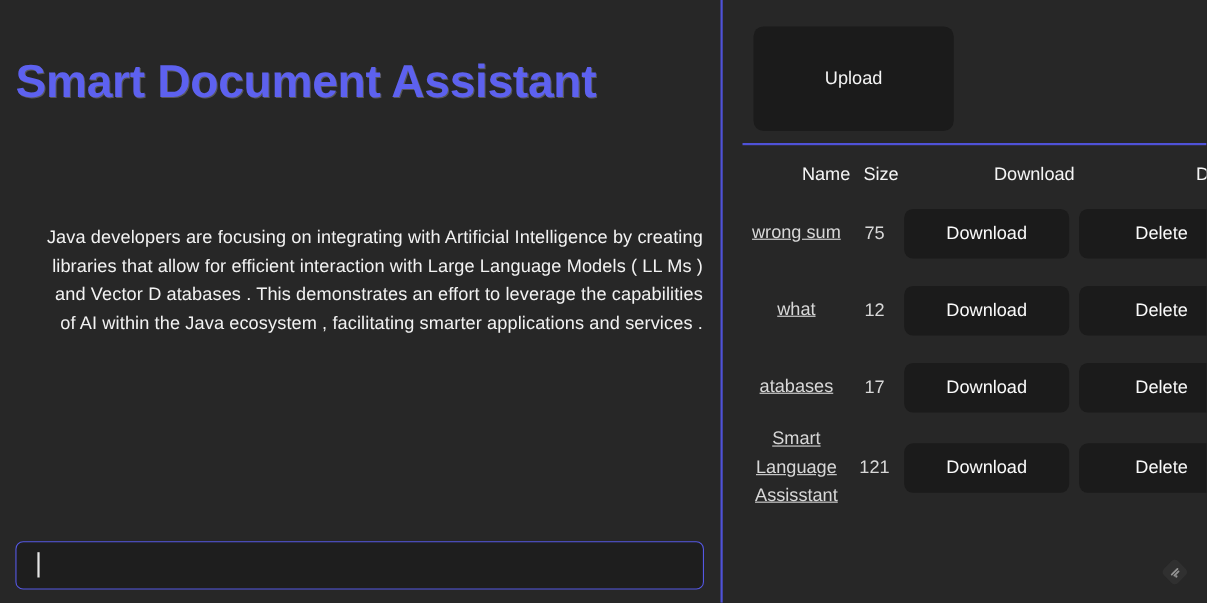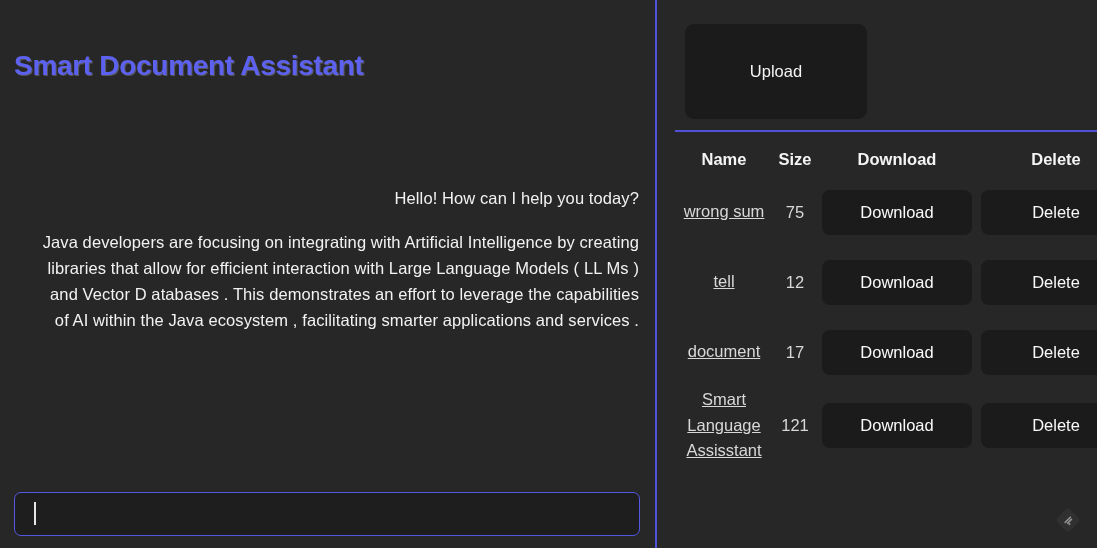--- a/index.html
+++ b/index.html
@@ -31,21 +31,21 @@
     position: relative;
     flex: 0 0 657px;
     border-right: 2px solid #4f52d8;
     padding: 0;
   }
 
   #page-title {
     position: absolute;
     left: 14px;
     top: 50px;
-    font-size: 28px;
+    font-size: 42px;
     font-weight: 700;
     letter-spacing: -0.3px;
     color: #5d61ef;
     text-shadow: 1px 1px 0 rgba(190,190,200,0.32);
     white-space: nowrap;
   }
 
   #chat-log {
     position: absolute;
     left: 0;
@@ -154,24 +154,24 @@
   #files-table {
     position: absolute;
     left: 18px;
     top: 144px;
     width: 460px;
     border-collapse: collapse;
   }
 
   #files-table th {
     font-size: 16.5px;
-    font-weight: 700;
+    font-weight: 400;
     color: #f4f4f4;
     padding: 6px 0 8px 0;
-    text-align: center;
+    text-align: right;
     vertical-align: middle;
   }
 
   #files-table td {
     font-size: 16.5px;
     color: #d8d8d8;
     text-align: center;
     vertical-align: middle;
     padding: 0;
     height: 70px;
@@ -211,21 +211,20 @@
 </head>
 <body>
 
 <div id="app">
 
   <div id="left-panel">
 
     <div id="page-title">Smart Document Assistant</div>
 
     <div id="chat-log">
-      <div id="msg-greeting" class="chat-msg assistant">Hello! How can I help you today?</div>
 
 
       <div id="msg-answer" class="chat-msg assistant">Java developers are focusing on integrating with Artificial Intelligence by creating libraries that allow for efficient interaction with Large Language Models ( LL Ms ) and Vector D atabases . This demonstrates an effort to leverage the capabilities of AI within the Java ecosystem , facilitating smarter applications and services .</div>
     </div>
 
     <div id="chat-input-wrap">
       <input id="chat-input" type="text" placeholder="" style="">
       <div id="text-caret"></div>
     </div>
 
@@ -255,32 +254,32 @@
           <td>75</td>
           <td>
             <button class="row-btn">Download</button>
           </td>
           <td>
             <button class="row-btn">Delete</button>
           </td>
         </tr>
 
         <tr>
-          <td class="cell-name">tell</td>
+          <td class="cell-name">what</td>
           <td>12</td>
           <td>
             <button class="row-btn">Download</button>
           </td>
           <td>
             <button class="row-btn">Delete</button>
           </td>
         </tr>
 
         <tr>
-          <td class="cell-name">document</td>
+          <td class="cell-name">atabases</td>
           <td>17</td>
           <td>
             <button class="row-btn">Download</button>
           </td>
           <td>
             <button class="row-btn">Delete</button>
           </td>
         </tr>
 
         <tr>

